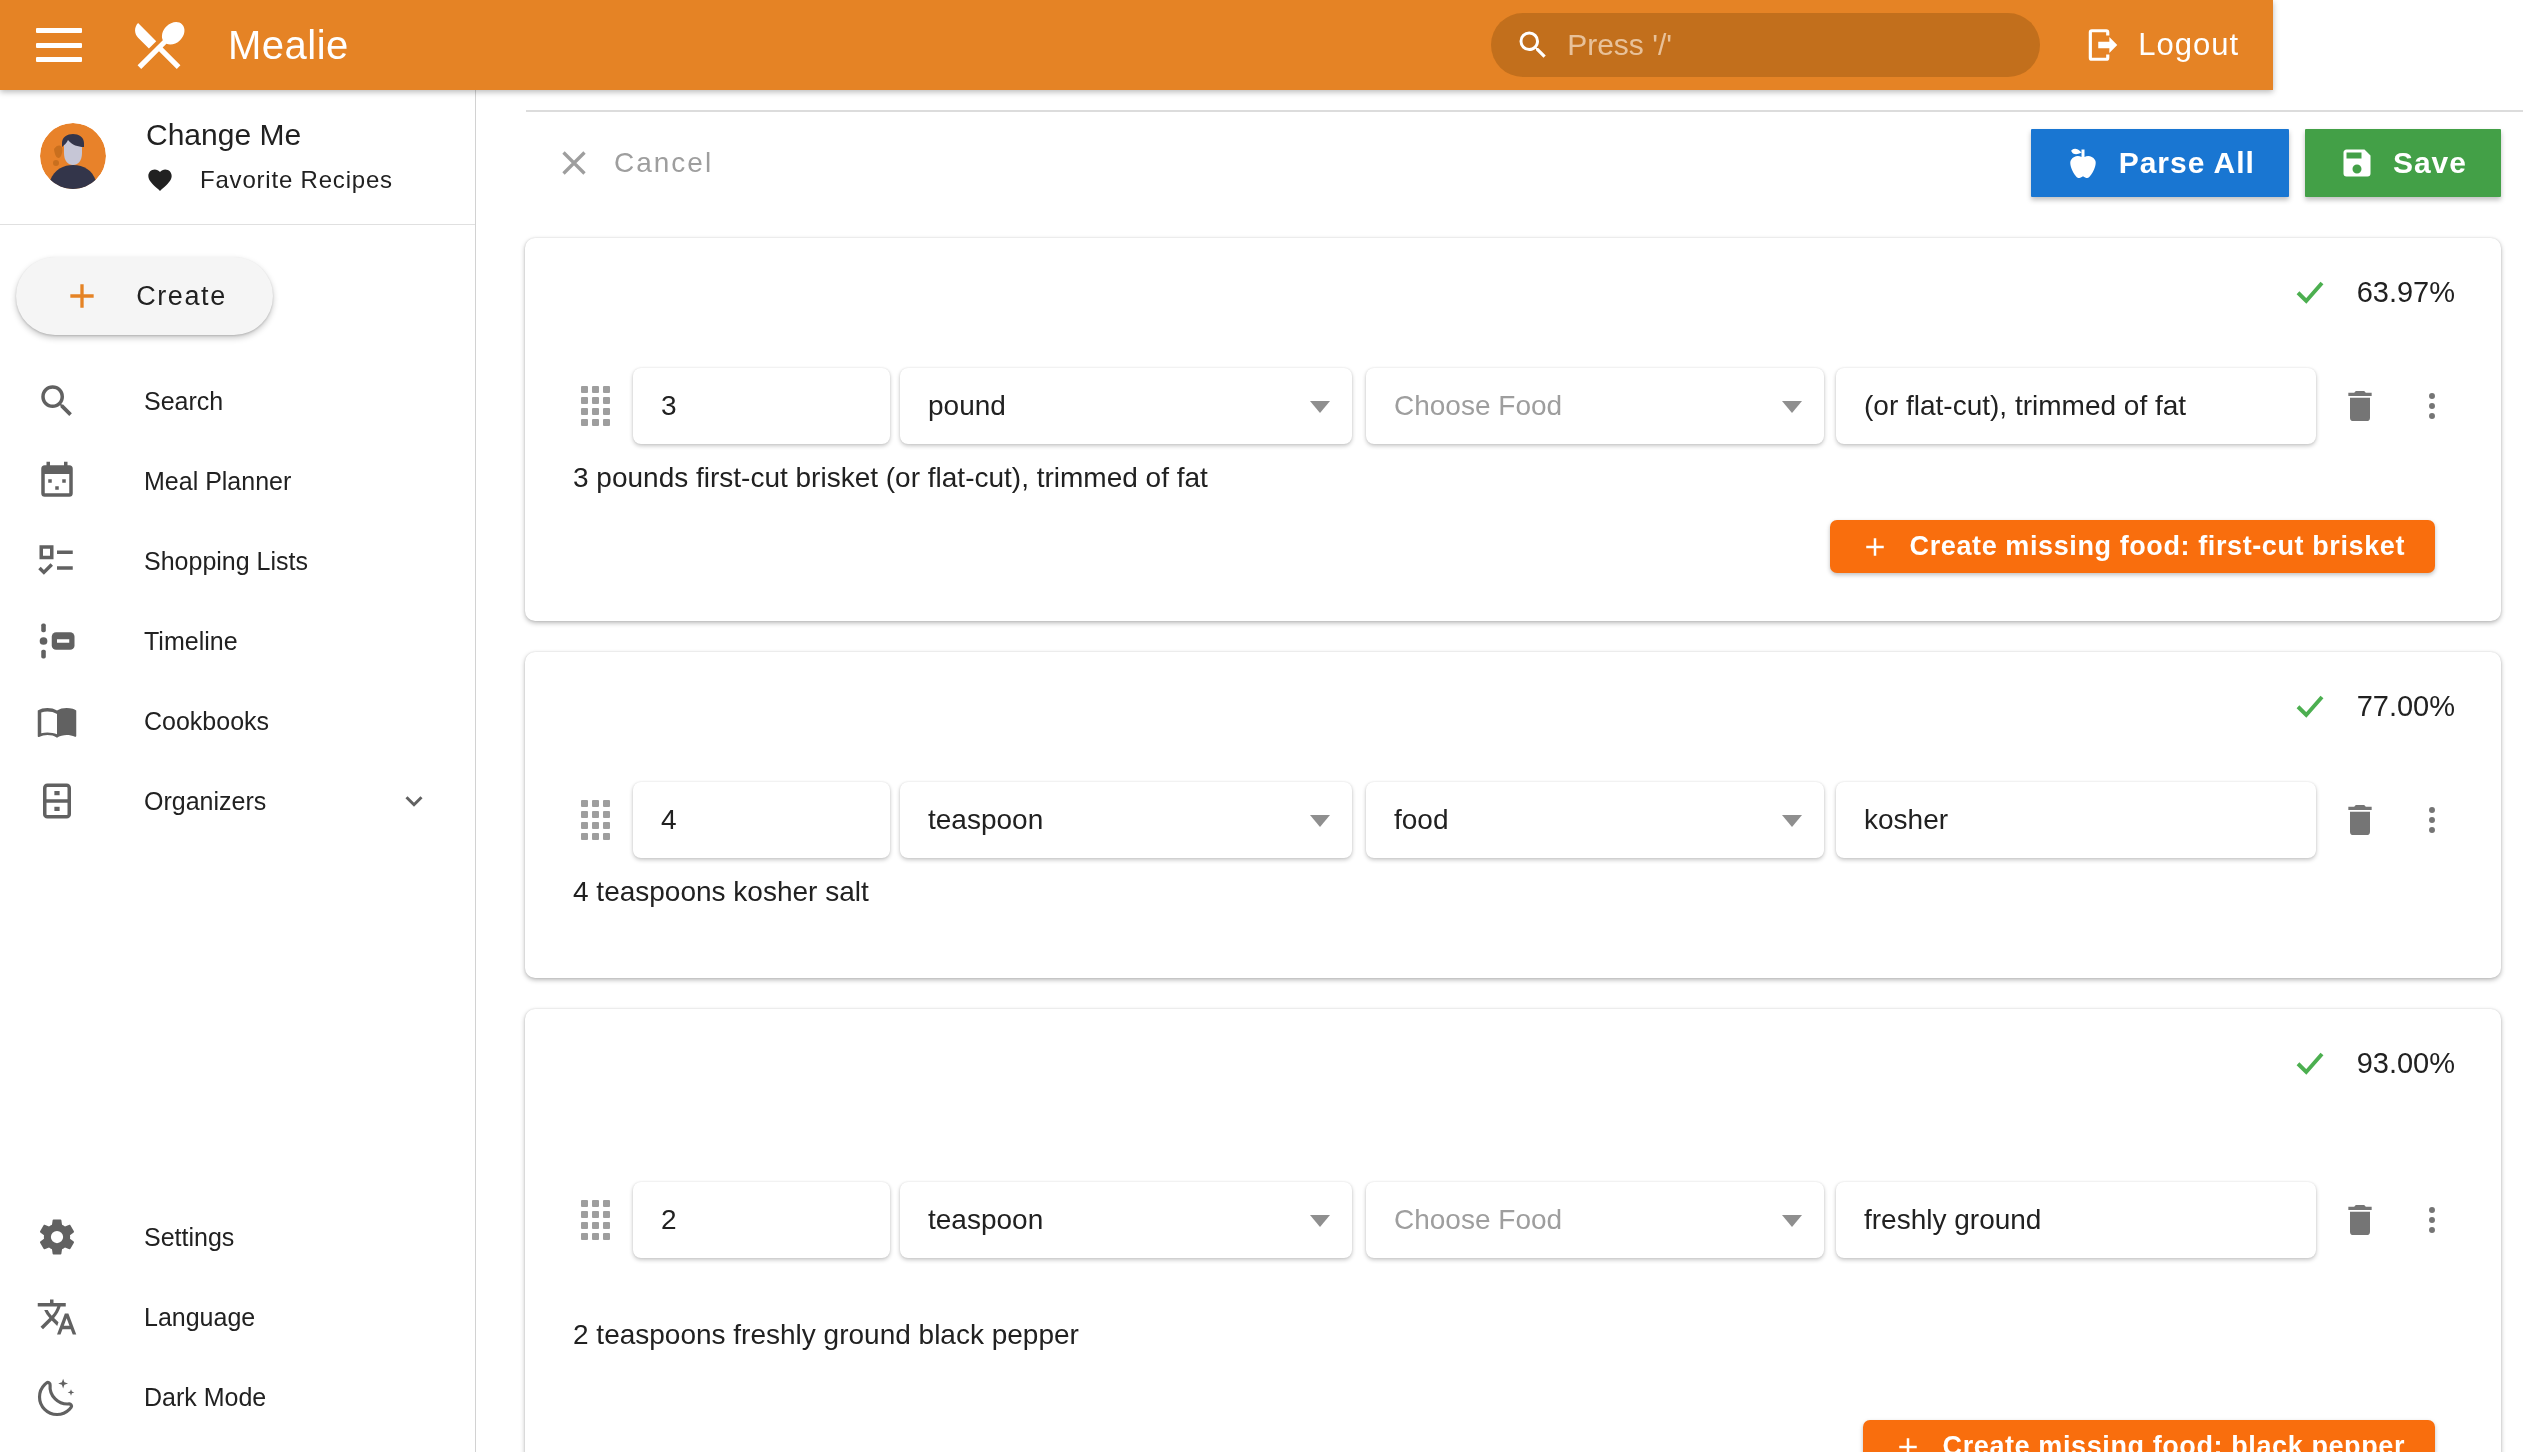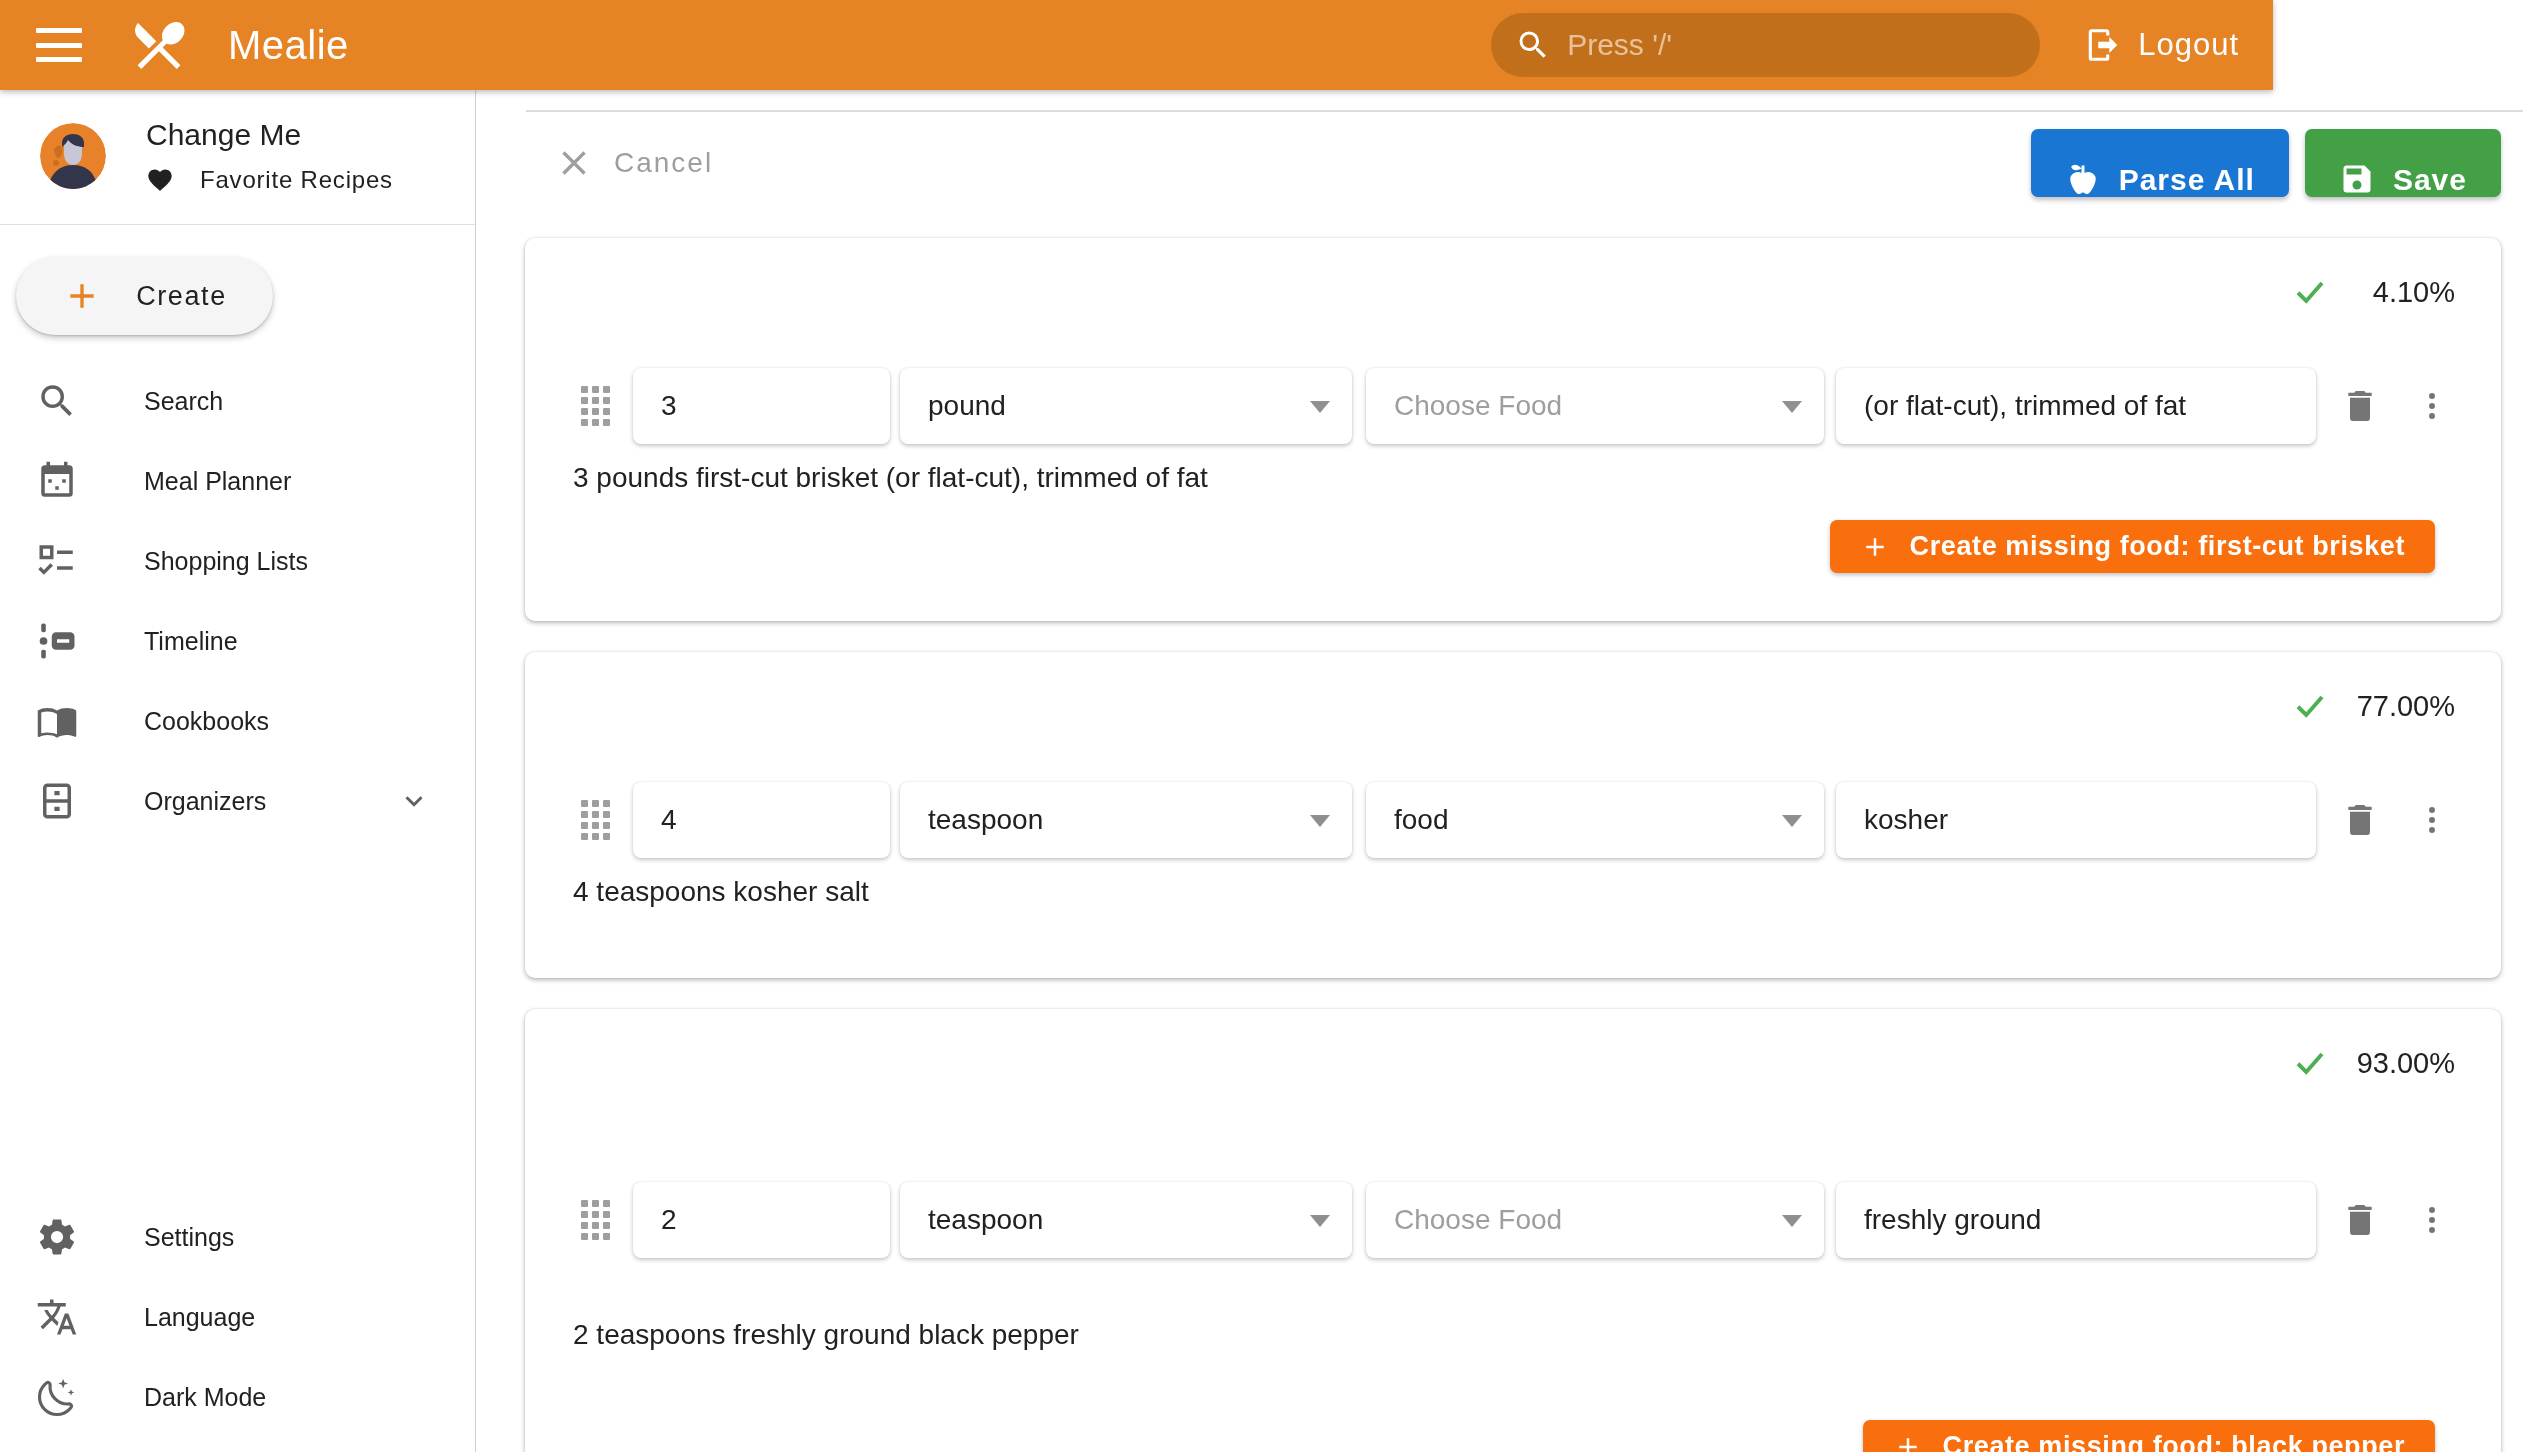--- a/index.html
+++ b/index.html
@@ -51,21 +51,21 @@
   .sidebar-footer { margin-top:auto; padding-bottom:16px; }
 
   
   .main { position:fixed; top:90px; left:476px; width:2072px; height:1363px; background:#fff; overflow:hidden; }
   .scroll-divider { border-top:2px solid #dcdcdc; margin:20px 25px 0 50px; }
   .action-row { display:flex; align-items:center; margin:16px 47px 0 80px; height:70px; }
   .cancel-btn { display:flex; align-items:center; color:#9e9e9e; cursor:pointer; }
   .cancel-btn svg { width:36px; height:36px; }
   .cancel-btn .lbl { font-size:28px; font-weight:500; letter-spacing:2px; margin-left:22px; }
   .action-spacer { flex:1; }
-  .btn { display:flex; align-items:flex-end; justify-content:center; height:68px; border-radius:7px;
+  .btn { display:flex; align-items:center; justify-content:center; height:68px; border-radius:1px;
     color:#fff; font-weight:700; cursor:pointer; box-shadow:0 3px 5px rgba(0,0,0,0.25); }
   .btn svg { width:36px; height:36px; }
   .btn .lbl { font-size:30px; letter-spacing:1px; margin-left:18px; }
   .btn-parse { background:#1976D2; padding:0 34px; }
   .btn-save { background:#43A047; padding:0 34px; margin-left:16px; }
 
   
   .card { width:1976px; margin-left:49px; background:#fff; border-radius:10px;
     box-shadow:0 2px 5px rgba(0,0,0,0.28), 0 0 2px rgba(0,0,0,0.12);
     display:flex; flex-direction:column; }
@@ -275,21 +275,21 @@
       </svg>
       <span class="lbl">Save</span>
     </div>
   </div>
 
   <section class="card card-1">
     <div class="conf-row">
       <svg viewBox="0 0 24 24">
         <path fill="none" stroke="#4CAF50" stroke-width="2.6" d="M4,12.5 L9.5,18 L20,6"></path>
       </svg>
-      <span class="conf-val">4.10%</span>
+      <span class="conf-val">63.97%</span>
     </div>
     <div class="fields-row">
       <div class="drag-handle">
         <div class="drag-grid">
             <i></i>
             <i></i>
             <i></i>
             <i></i>
             <i></i>
             <i></i>

